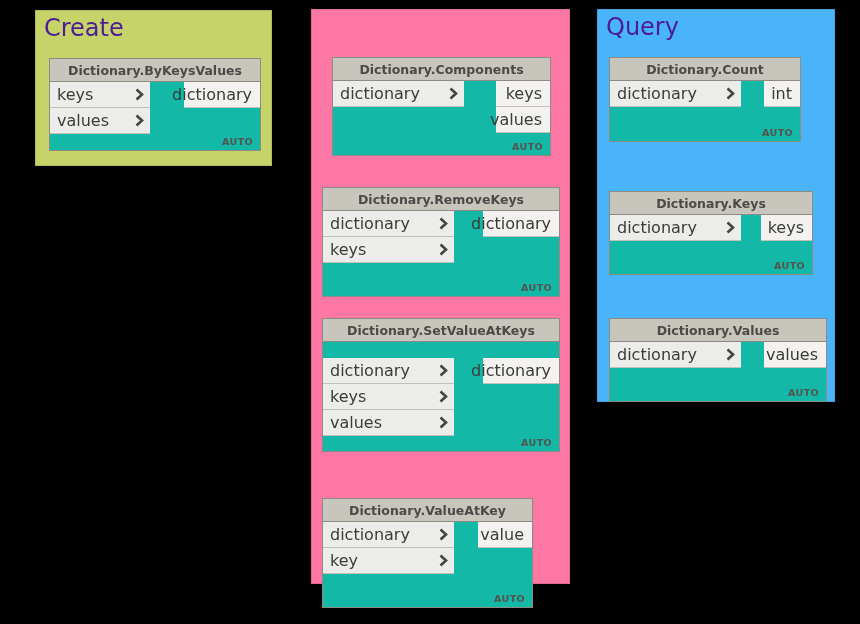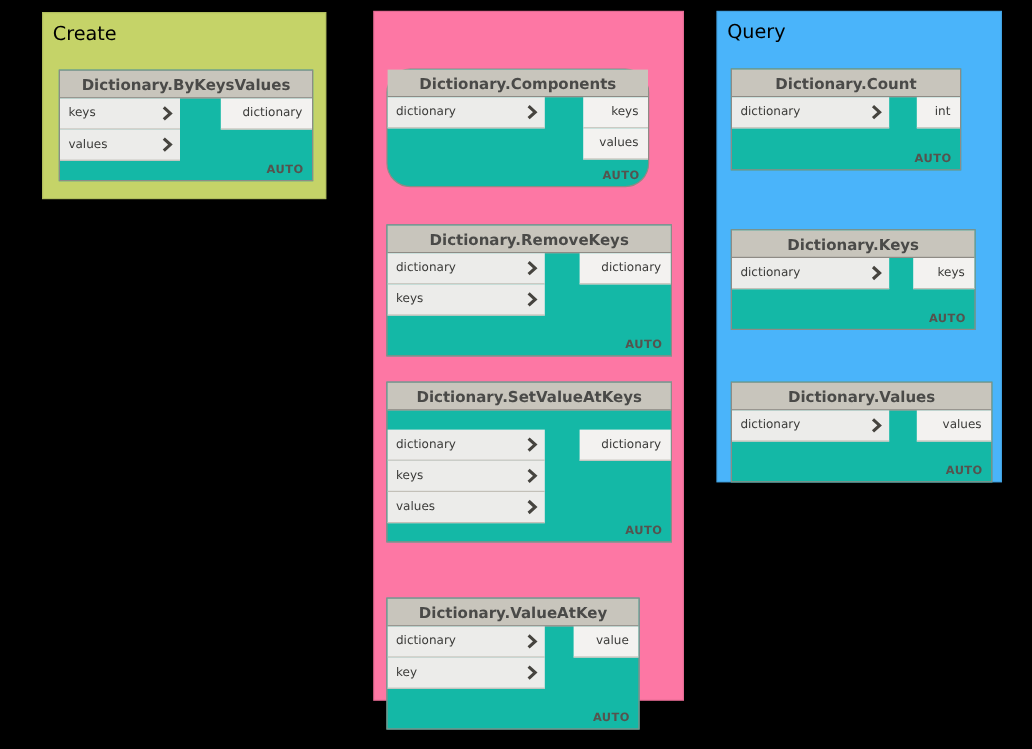--- a/index.html
+++ b/index.html
@@ -11,23 +11,23 @@
   }
   #canvas { position: relative; width: 860px; height: 624px; background: #000; }
 
   .group {
     position: absolute;
     border: 1px solid rgba(0,0,0,0.10);
   }
   .group-title {
     position: absolute;
     left: 8px; top: 2px;
-    font-size: 16px;
+    font-size: 24px;
     line-height: 30px;
-    color: #000000;
+    color: #4c1d95;
     font-weight: 400;
     letter-spacing: 0px;
     white-space: nowrap;
   }
 
   .node {
     position: absolute;
     background: #14b8a6;
     border: 1px solid #8e8b85;
     display: flex;
@@ -48,21 +48,21 @@
   .node-body {
     position: relative;
     flex: 1;
   }
 
   .port {
     position: absolute;
     height: 26px;
     display: flex;
     align-items: center;
-    font-size: 10px;
+    font-size: 16px;
     color: #3b3b39;
     background: #ececea;
     border-bottom: 1px solid #c3c0b8;
   }
   .port.in {
     left: 0;
     padding-left: 7px;
     padding-right: 4px;
     justify-content: space-between;
   }
@@ -117,21 +117,21 @@
             </span>
           </div>
           <div class="port out" style="top: 0px; width: 76px;">
             <span>dictionary</span>
           </div>
           <div class="auto">AUTO</div>
         </div>
       </div>
     </div>
     <div class="group" style="left: 311px; top: 9px; width: 259px; height: 575px; background: rgb(253, 119, 164);">
-      <div class="node" style="left: 10px; top: 47px; width: 219px; height: 99px; border-radius: 20px;">
+      <div class="node" style="left: 20px; top: 47px; width: 219px; height: 99px;">
         <div class="node-header">Dictionary.Components</div>
         <div class="node-body">
           <div class="port in" style="top: 0px; width: 131px;">
             <span>dictionary</span>
             <span class="chev">
               <svg width="12" height="13" viewBox="0 0 12 13">
                 <path d="M2.5 1.5 L8.0 6.5 L2.5 11.5" fill="none" stroke="#46443f" stroke-width="2.6" stroke-linecap="butt" stroke-linejoin="miter"></path>
               </svg>
             </span>
           </div>

